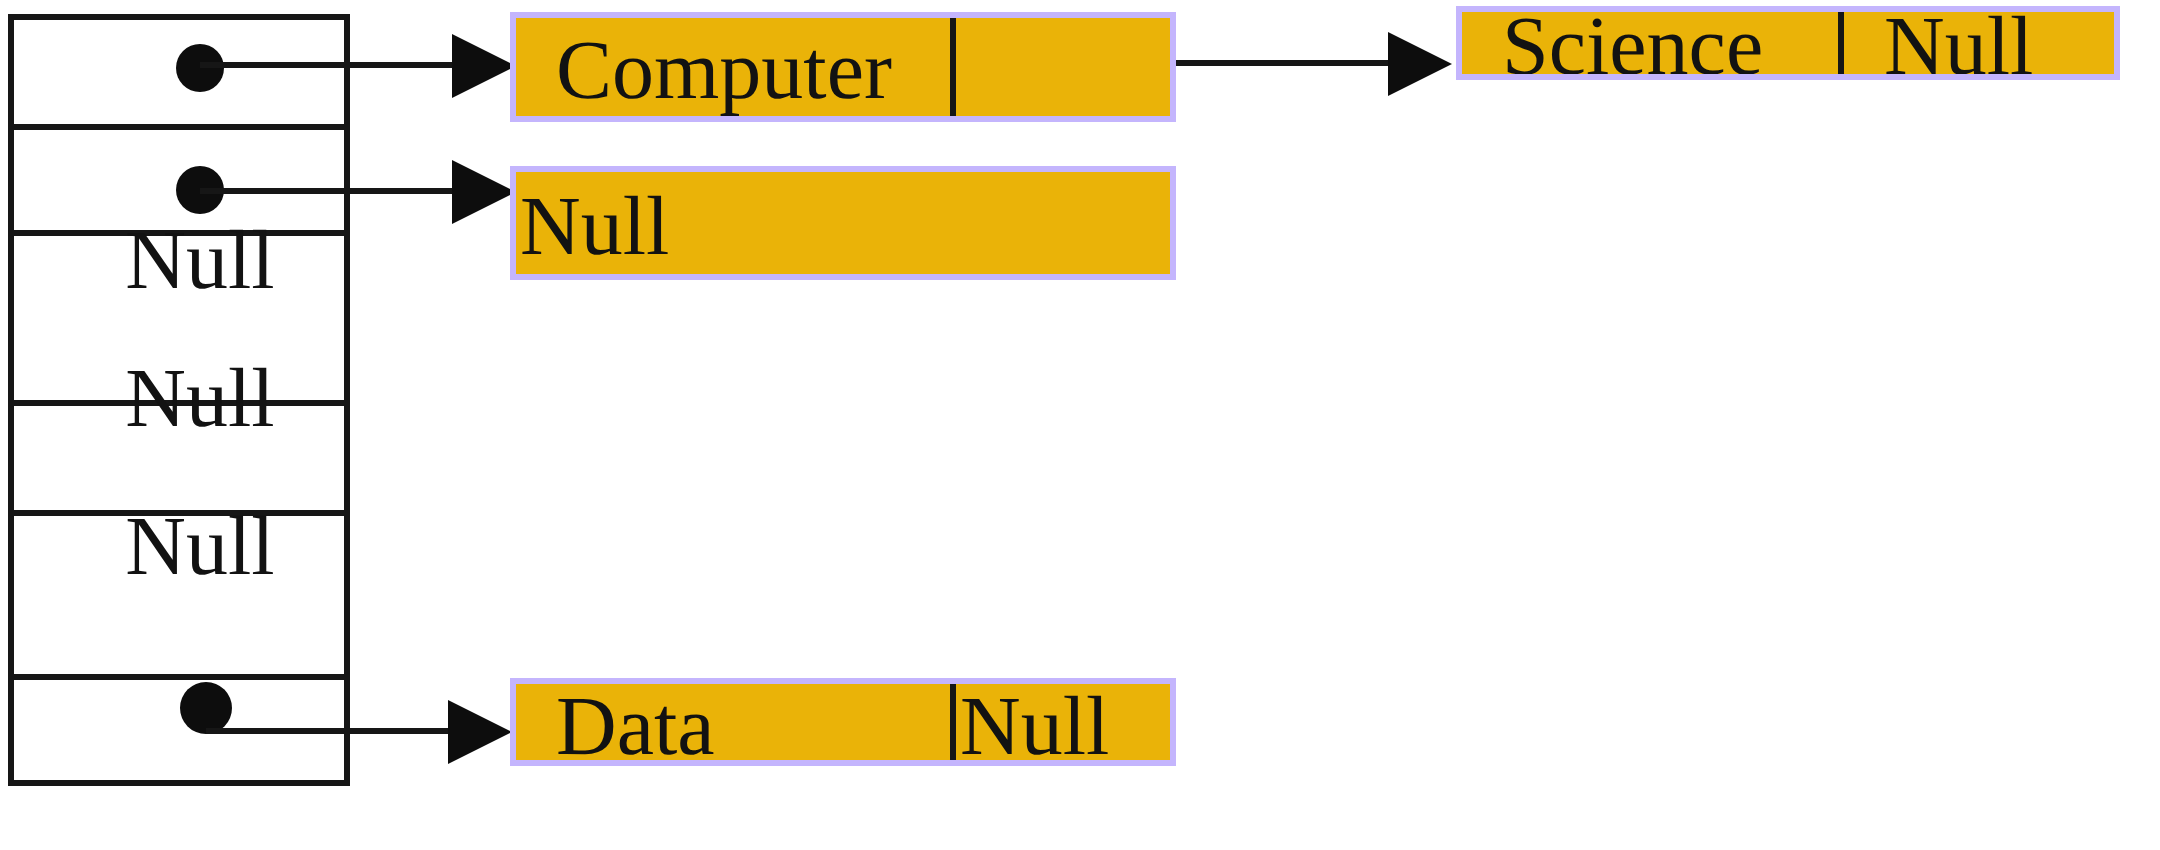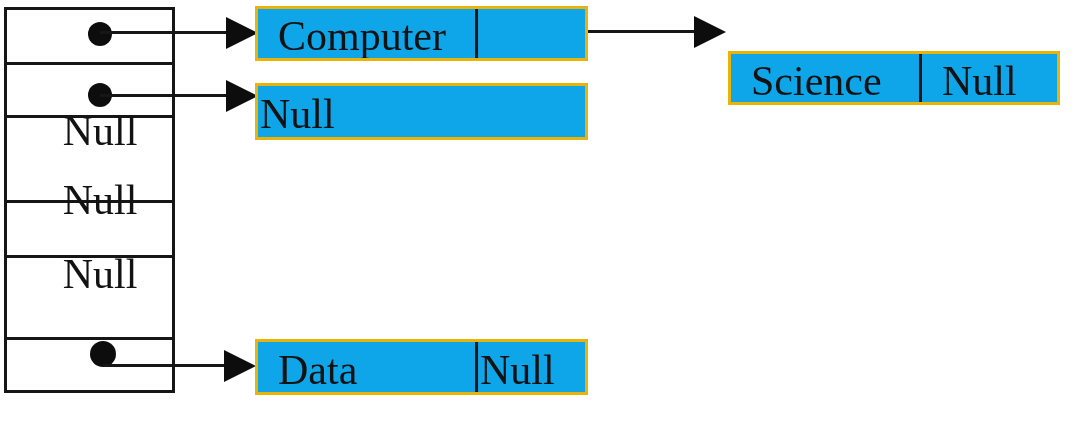--- a/index.html
+++ b/index.html
@@ -49,24 +49,24 @@
   .bucket-null {
     position: absolute;
     left: 20px; width: 160px;
     text-align: center;
     font-size: 42px;
     line-height: 1;
   }
   
   .node {
     position: absolute;
-    border: 3px solid #eab308;
+    border: 3px solid #c4b5fd;
     box-sizing: border-box;
     display: flex;
-    background: #0ea5e9;
+    background: #eab308;
   }
   .node .cell {
     display: flex;
     align-items: center;
     box-sizing: border-box;
     font-size: 42px;
     line-height: 1;
     padding-top: 5px;
     overflow: hidden;
     white-space: nowrap;
@@ -79,23 +79,23 @@
   .node .next-cell {
     flex: 1 1 auto;
     padding-left: 2px;
   }
   .node .next-cell.pad { padding-left: 20px; }
 
   .node-computer { left: 255px; top: 6px;   width: 333px; height: 55px; }
   .node-computer .value-cell { width: 220px; }
   .node-stop     { left: 255px; top: 83px;  width: 333px; height: 57px; }
   .node-stop .value-cell { width: 220px; }
-  .node-science  { left: 728px; top: 3px;   width: 332px; height: 54px; margin-top: 48px; }
+  .node-science  { left: 728px; top: 3px;   width: 332px; height: 37px; }
   .node-science .value-cell { width: 191px; }
-  .node-data     { left: 255px; top: 339px; width: 333px; height: 56px; }
+  .node-data     { left: 255px; top: 339px; width: 333px; height: 44px; }
   .node-data .value-cell { width: 220px; }
 </style>
 </head>
 <body>
 
 <div class="stage">
 
   <div class="array">
     <div class="row-divider" style="top:52px"></div>
     <div class="row-divider" style="top:105px"></div>

